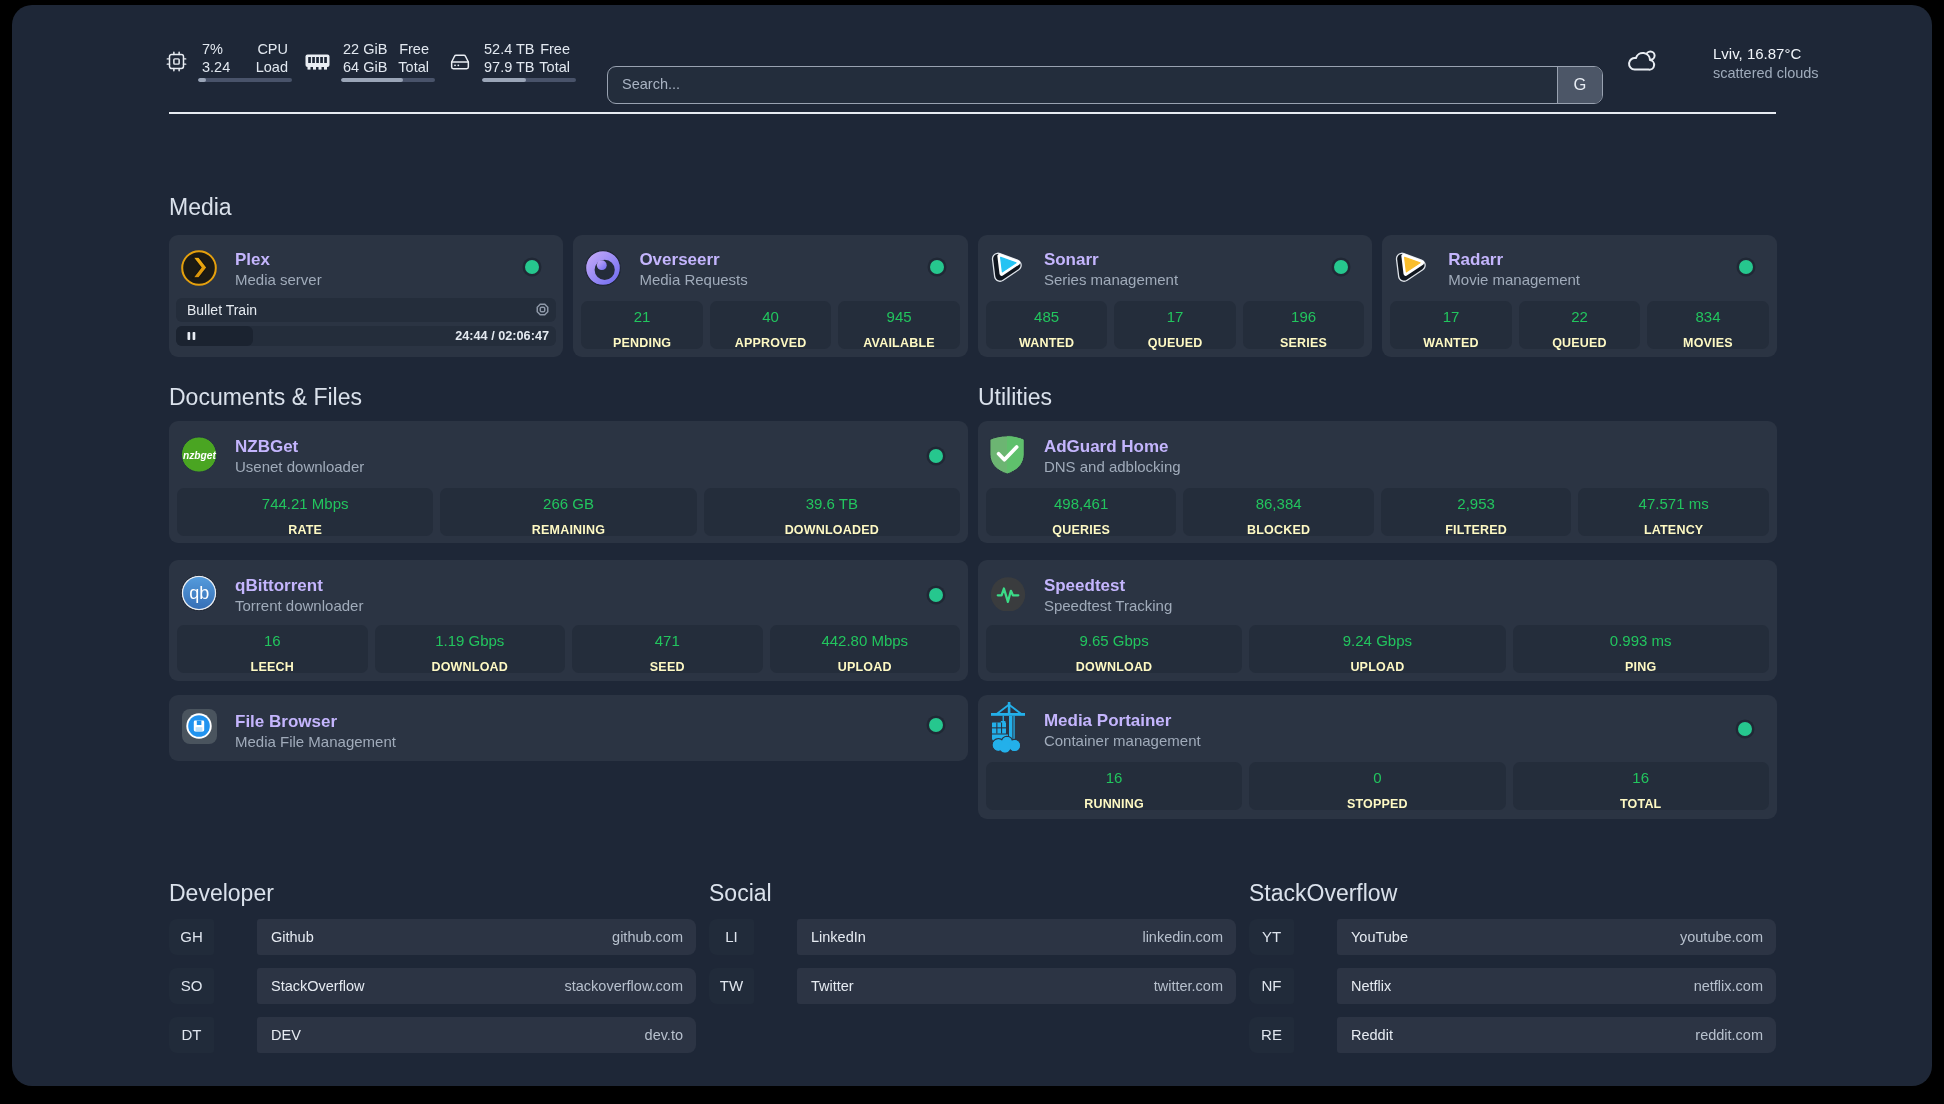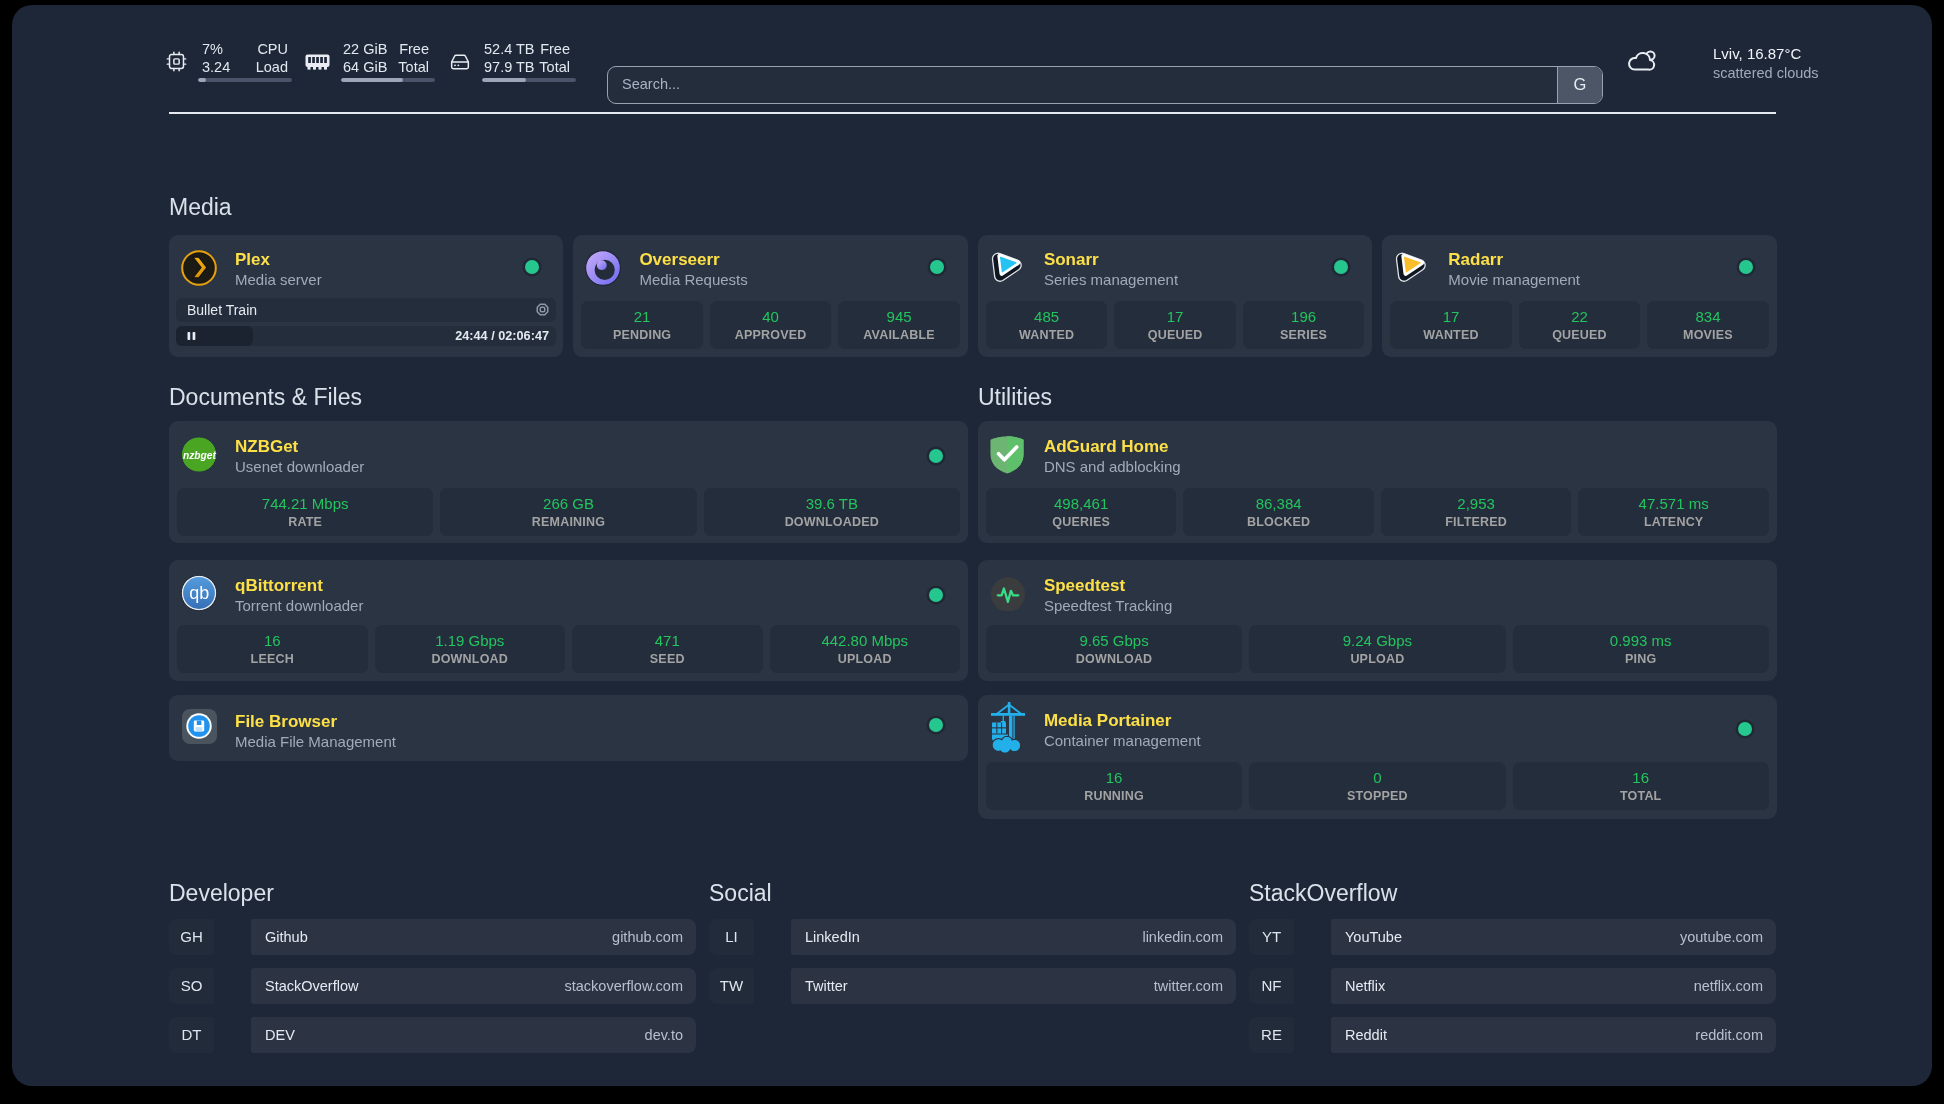--- a/index.html
+++ b/index.html
@@ -15,33 +15,33 @@
 .search .ph { flex:1; font-size:14.5px; color:#a9b3c3; line-height:35px; padding-left:14px; }
 .search .g { width:45px; border-left:1.5px solid #99a2b1; background:#4c5667; border-radius:0 7.5px 7.5px 0; color:#e8edf4; font-size:16.5px; text-align:center; line-height:35px; }
 .weather { position:absolute; left:1701px; top:39px; }
 .weather .l1 { font-size:15px; color:#f1f5fa; line-height:19.5px; }
 .weather .l2 { font-size:14.5px; color:#9fabbb; line-height:19px; }
 .hr { position:absolute; left:157px; top:107px; width:1607px; height:2px; background:#e7ebf1; }
 
 .sec-h { position:absolute; font-size:23px; line-height:30px; color:#dae1eb; font-weight:400; }
 .card { position:absolute; background:#2b3443; border-radius:9px; }
 .logo { position:absolute; left:12px; top:15px; width:36px; height:36px; }
-.c-title { position:absolute; left:66px; top:14.5px; font-size:17px; line-height:21px; font-weight:600; color:#fde047; }
+.c-title { position:absolute; left:66px; top:14.5px; font-size:17px; line-height:21px; font-weight:600; color:#c4b5fd; }
 .c-sub { position:absolute; left:66px; top:35.5px; font-size:15px; line-height:19px; color:#a0abba; }
 .dot { position:absolute; width:14px; height:14px; border-radius:50%; background:#26c78e; box-shadow:0 0 0 2.5px rgba(16,22,32,.38); }
 .stats { position:absolute; left:8px; right:8px; display:flex; gap:7px; }
 .stat { flex:1; height:48px; background:#242d3b; border-radius:7px; text-align:center; padding-top:7px; }
 .stat .v { font-size:15px; line-height:17px; color:#22c55e; }
-.stat .l { font-size:12.5px; line-height:15px; font-weight:700; color:#a3a3a3; margin-top:3px; letter-spacing:.2px; }
+.stat .l { font-size:12.5px; line-height:15px; font-weight:700; color:#fef9c3; margin-top:11px; letter-spacing:.2px; }
 
 .prow { position:absolute; left:7px; width:380px; background:#242d3b; border-radius:6px; }
 
 .bm { position:absolute; height:36px; display:flex;gap:25px; }
 .bm .ab { width:45px; background:#212b3a; border-radius:8px 3px 3px 8px; color:#dfe5ee; font-size:15px; text-align:center; line-height:36px; }
-.bm .nm { margin-left:12px; flex:1; background:#2c3444; border-radius:3px 8px 8px 3px; display:flex; align-items:center; }
+.bm .nm { margin-left:18px; flex:1; background:#2c3444; border-radius:3px 8px 8px 3px; display:flex; align-items:center; }
 .bm .nm .n { flex:1; padding-left:14px; font-size:14.5px; color:#e6ebf2; }
 .bm .nm .u { padding-right:13px; font-size:14.5px; color:#b7c0cd; }
 </style>
 </head>
 <body>
 <div class="screen">
 
 <svg class="sysicon" style="left:154px;top:46px" width="21" height="21" viewBox="0 0 24 24" fill="none" stroke="#e9edf3" stroke-width="1.7" stroke-linecap="round">
   <rect x="4" y="4" width="16" height="16" rx="2.5"></rect>
       <rect x="9" y="9" width="6" height="6" rx="1"></rect>

